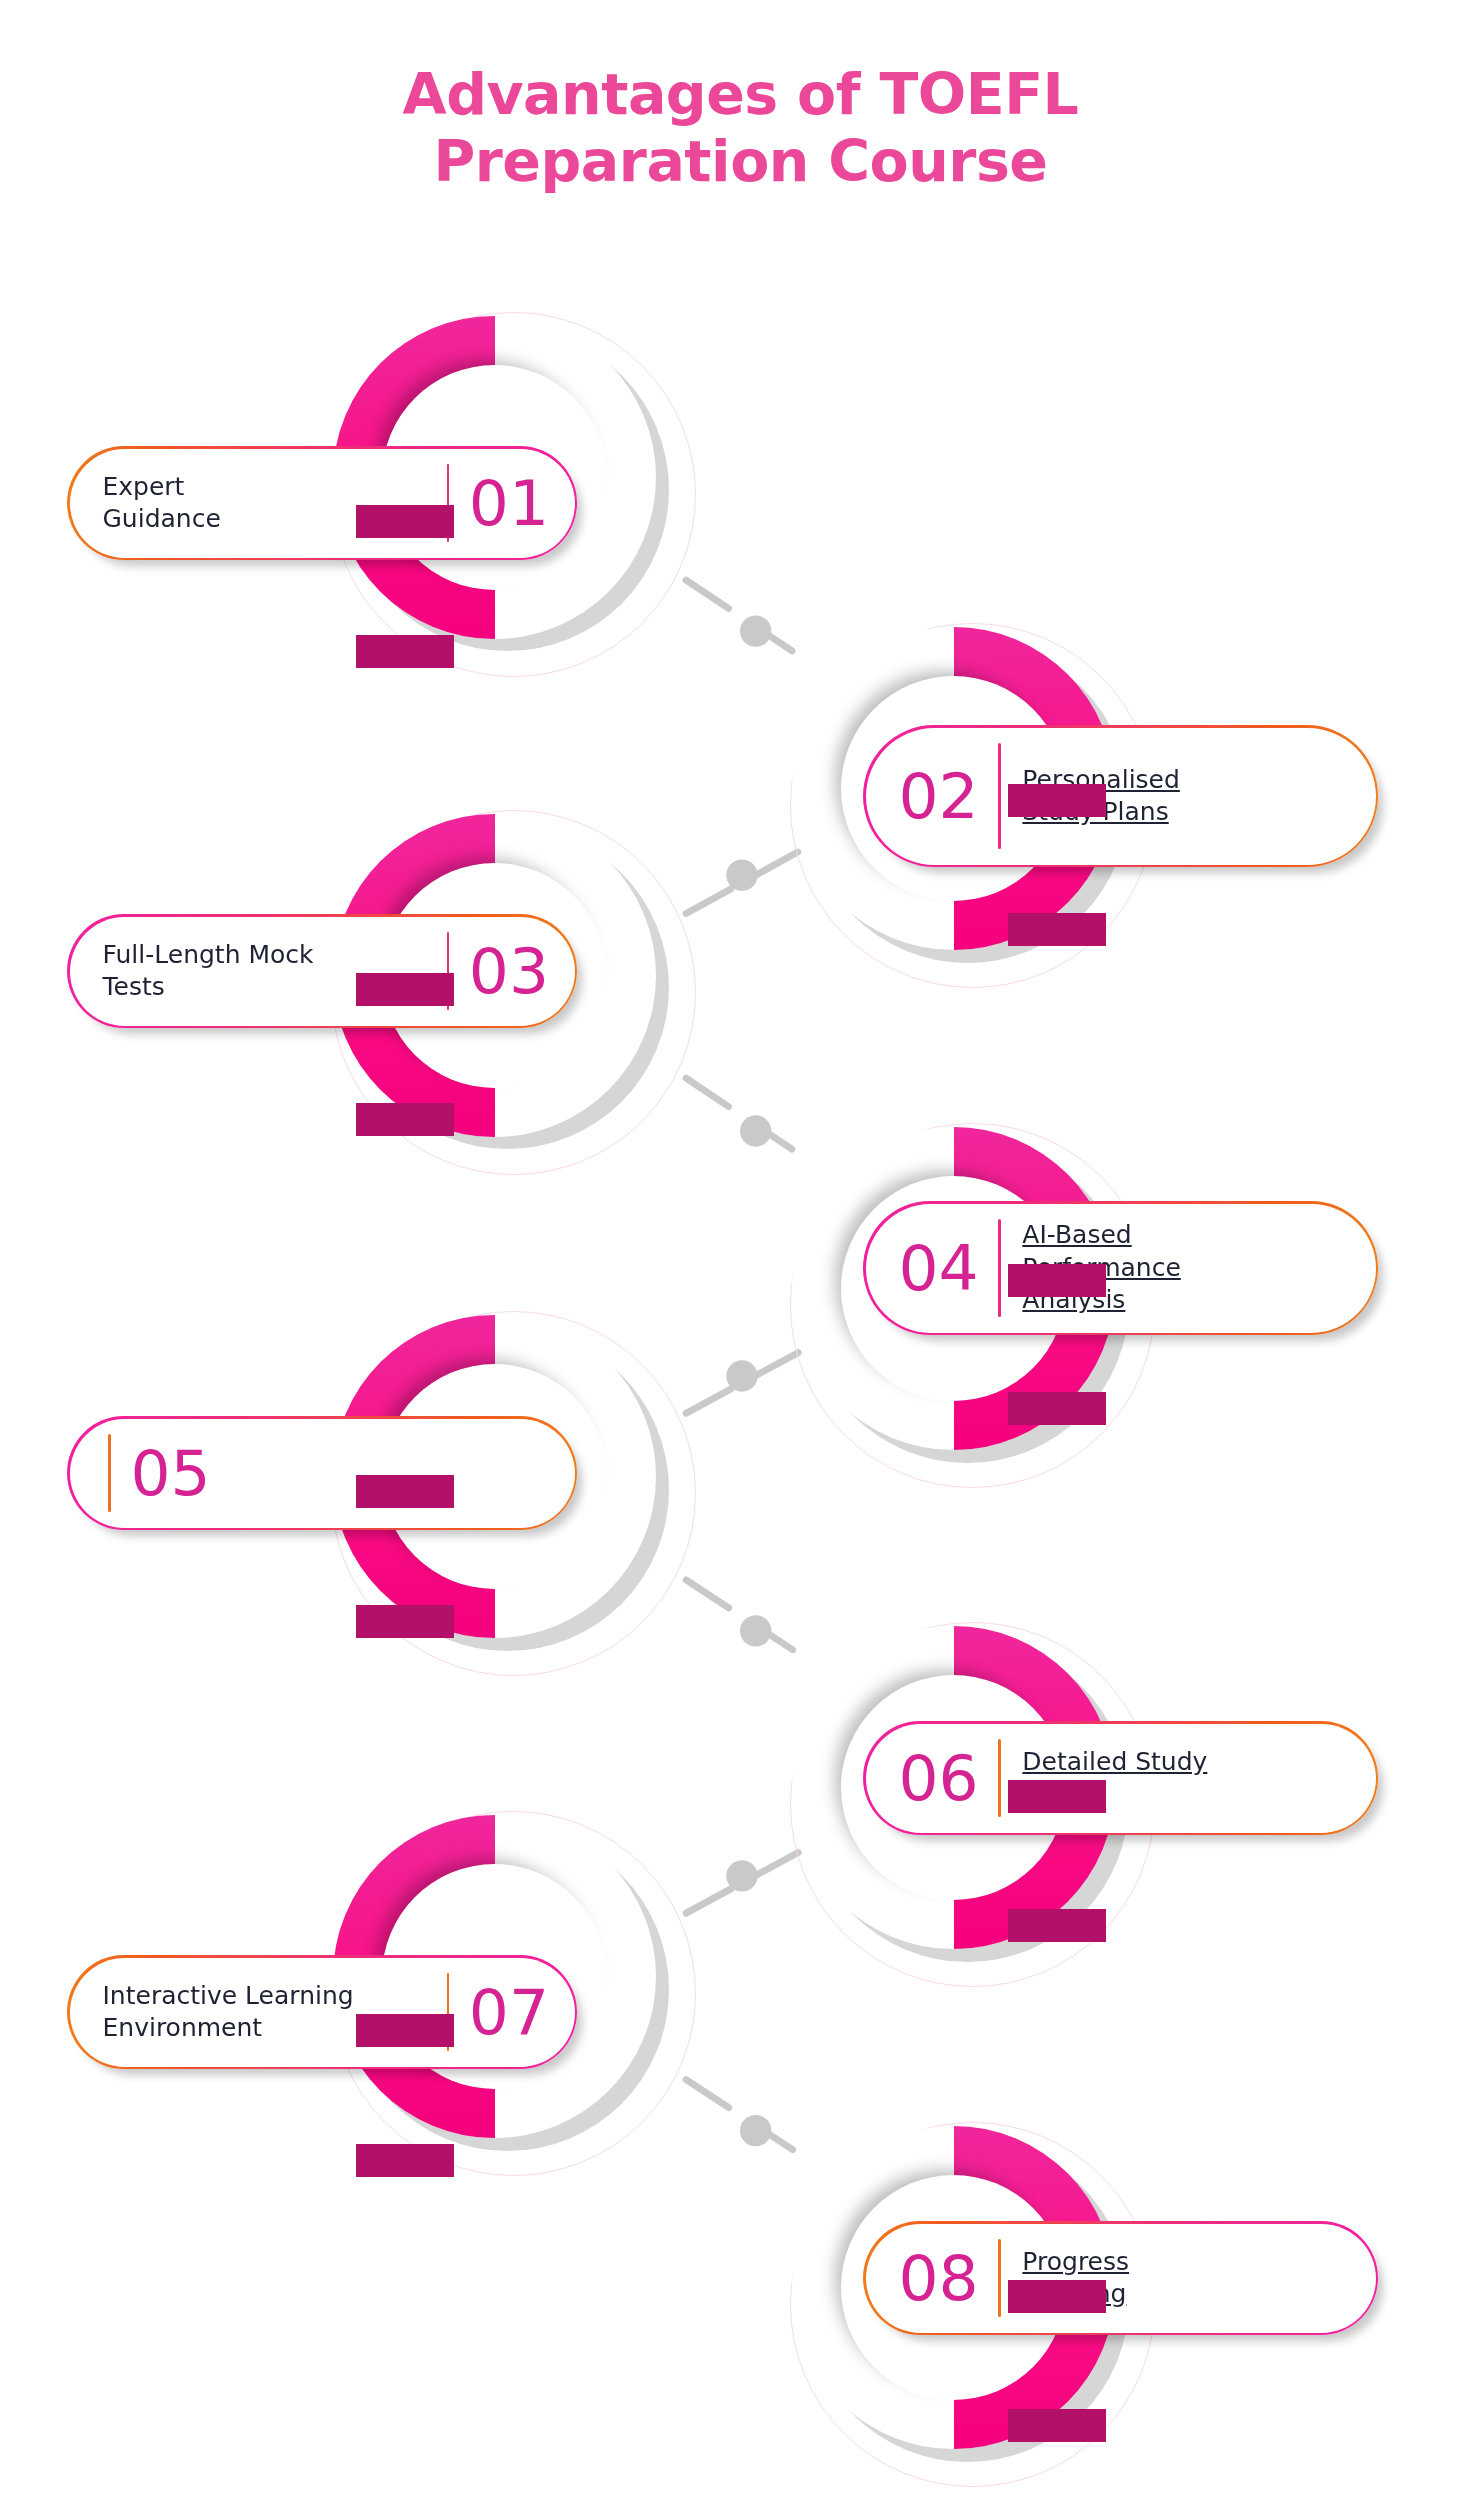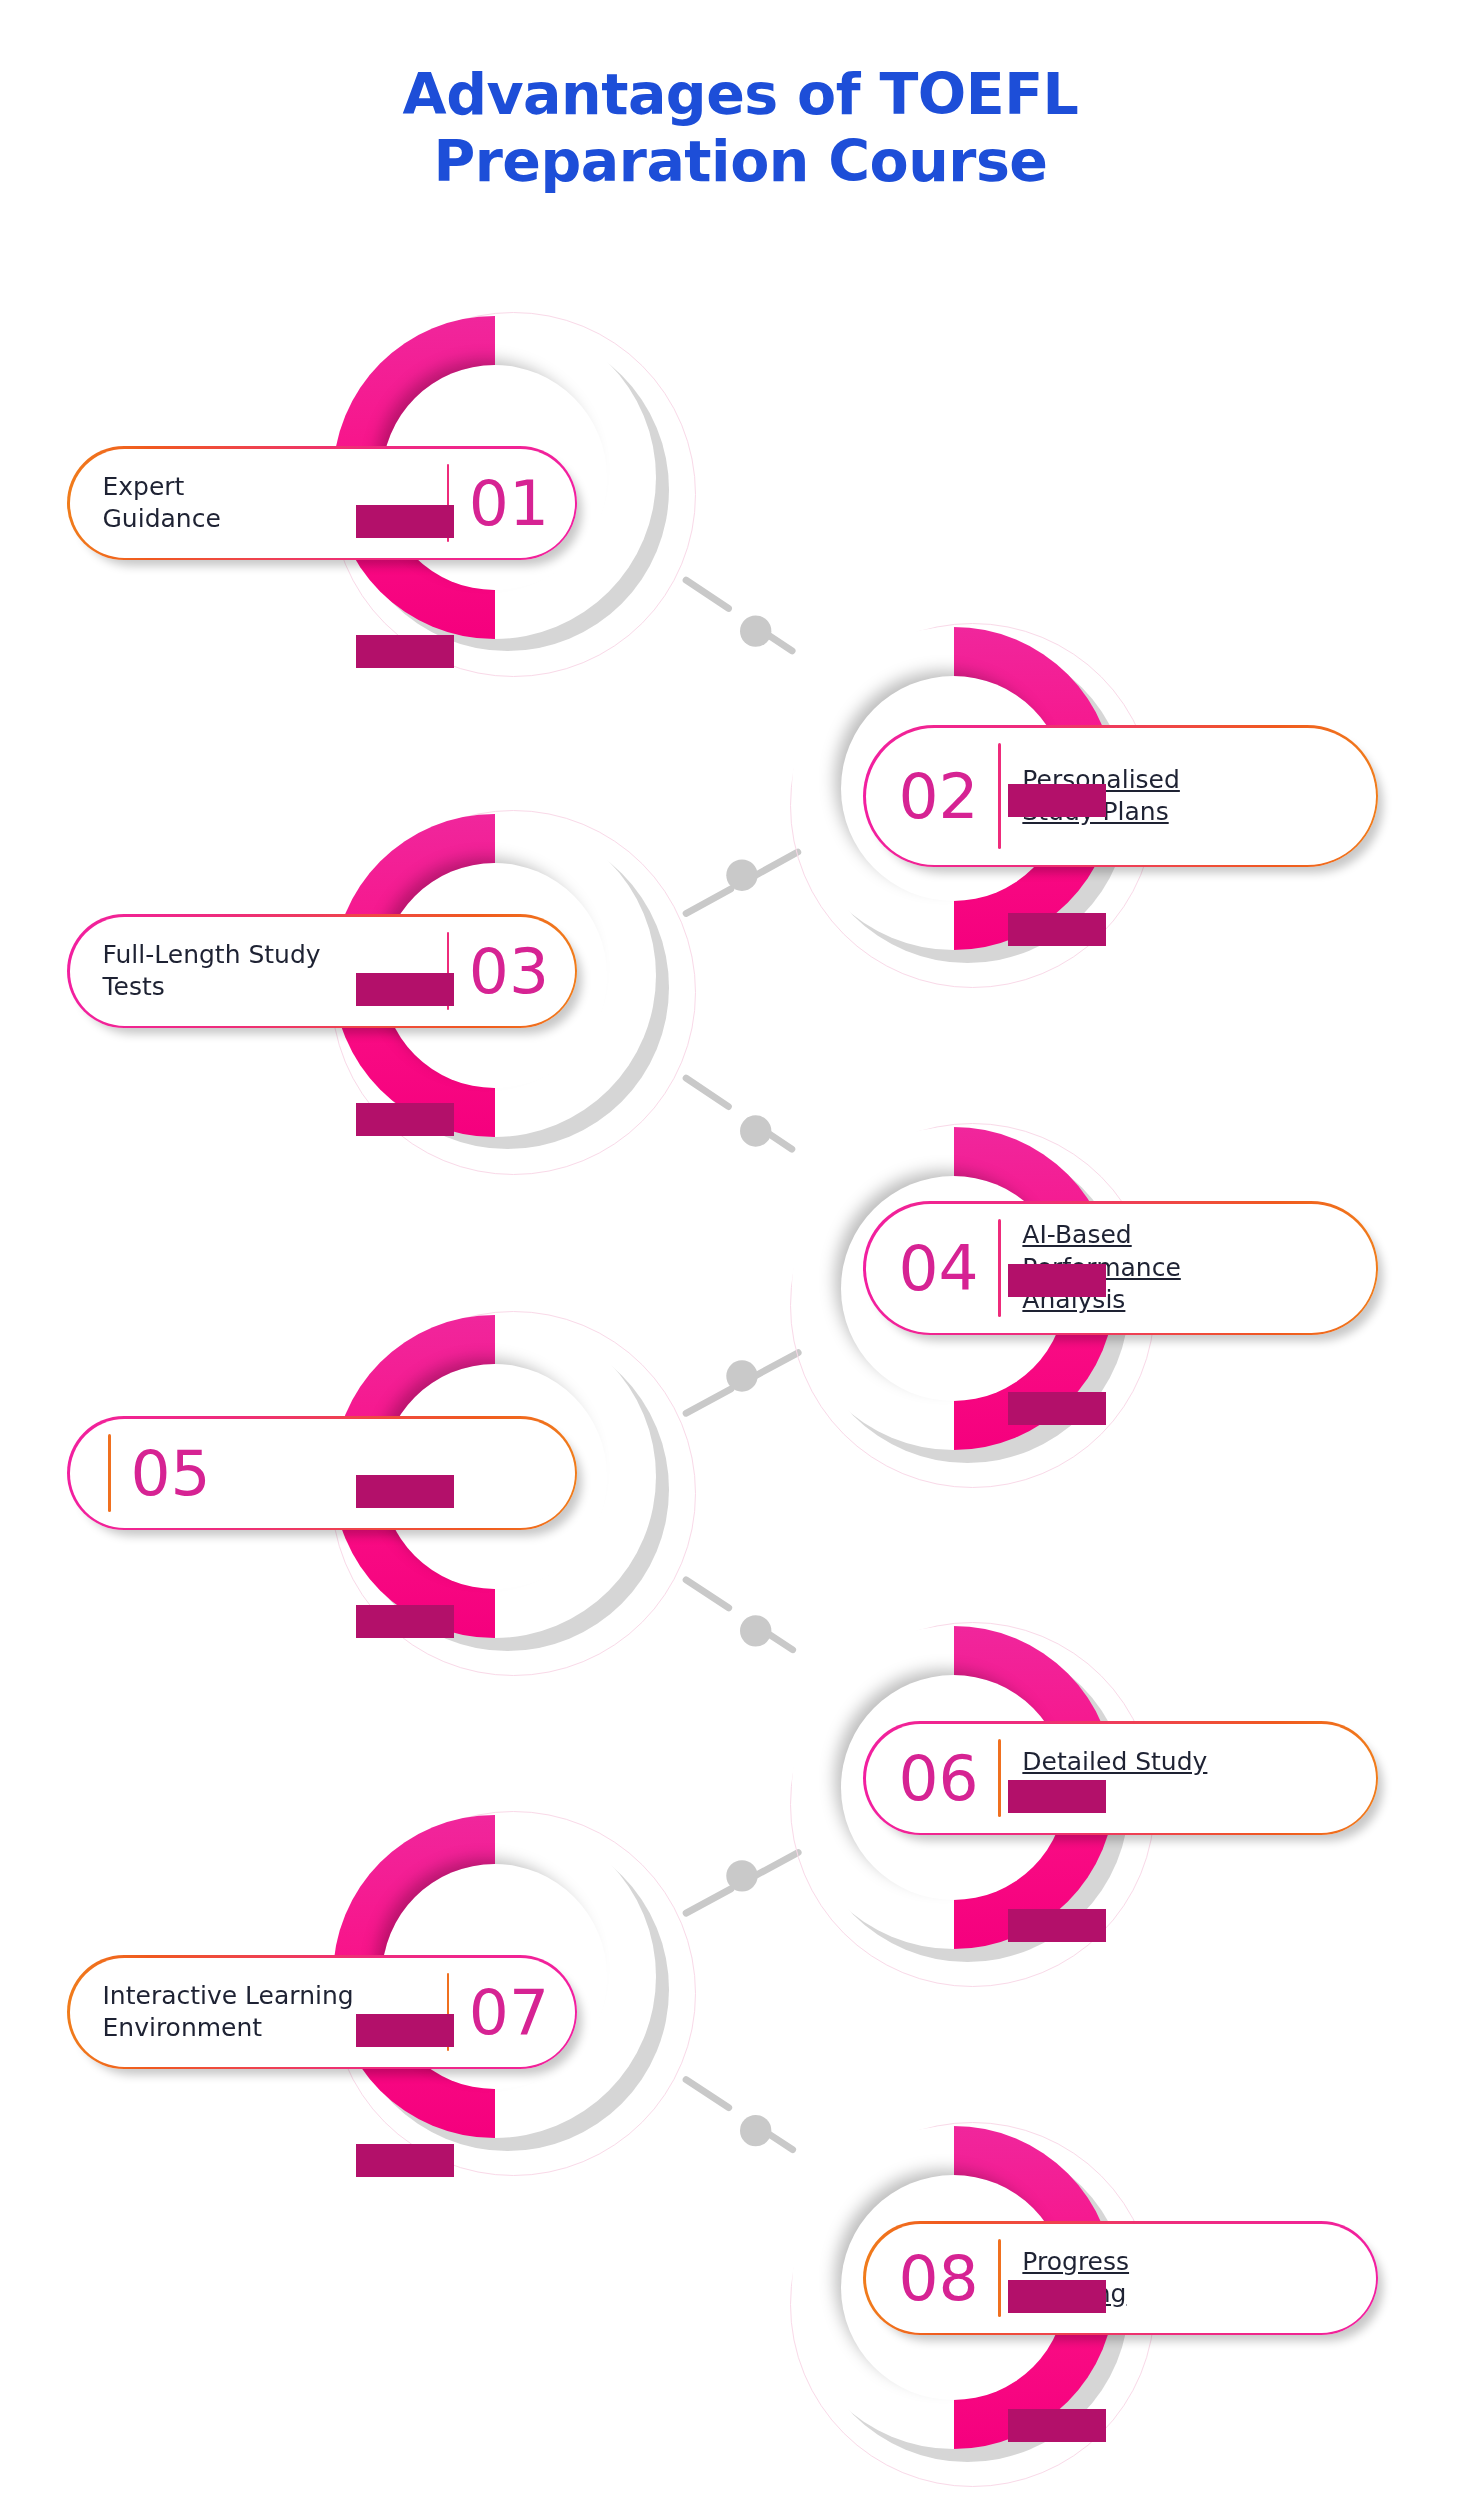--- a/index.html
+++ b/index.html
@@ -6,21 +6,21 @@
   body{
     width:1481px;height:2509px;background:#ffffff;
     font-family:"Liberation Sans", sans-serif;
     overflow:hidden;position:relative;
   }
   #stage{position:absolute;inset:0;width:1481px;height:2509px;}
 
   
   .title{
     position:absolute;left:0;top:61px;width:1481px;
-    text-align:center;color:#1d4ed8;
+    text-align:center;color:#ec4899;
     font-family:"DejaVu Sans","Liberation Sans",sans-serif;
     font-weight:700;font-size:57px;line-height:1.18;
     letter-spacing:-0.5px;white-space:pre-line;
   }
 
   
   #links{position:absolute;left:0;top:0;width:1481px;height:2509px;pointer-events:none;}
 
   
   .node{position:absolute;}
@@ -180,21 +180,21 @@
       <div class="cut" style="left:51px;top:49px;width:222px;height:222px;"></div>
     </div>
     <div class="ring" style="left:333px;top:814px;width:323px;height:323px;">
       <div class="half l pinkfill"></div>
       <div class="half r whitefill"></div>
       <div class="hole" style="left:49px;top:49px;width:225px;height:225px;"></div>
       <div class="holeshadow" style="left:49px;top:49px;width:225px;height:225px;"></div>
     </div>
     <div class="card left lpro" style="left:67px;top:914px;width:510px;height:114px;">
       <div class="inner">
-        <span class="label">Full-Length Study
+        <span class="label">Full-Length Mock
 Tests</span>
         <span class="vline pink"></span>
         <span class="num">03</span>
       </div>
     </div>
   </div>
 
   <div class="node">
     <div class="halo" style="left:790px;top:1123px;width:365px;height:365px;"></div>
     <div class="ringshadow" style="left:806px;top:1140px;width:323px;height:323px;">

